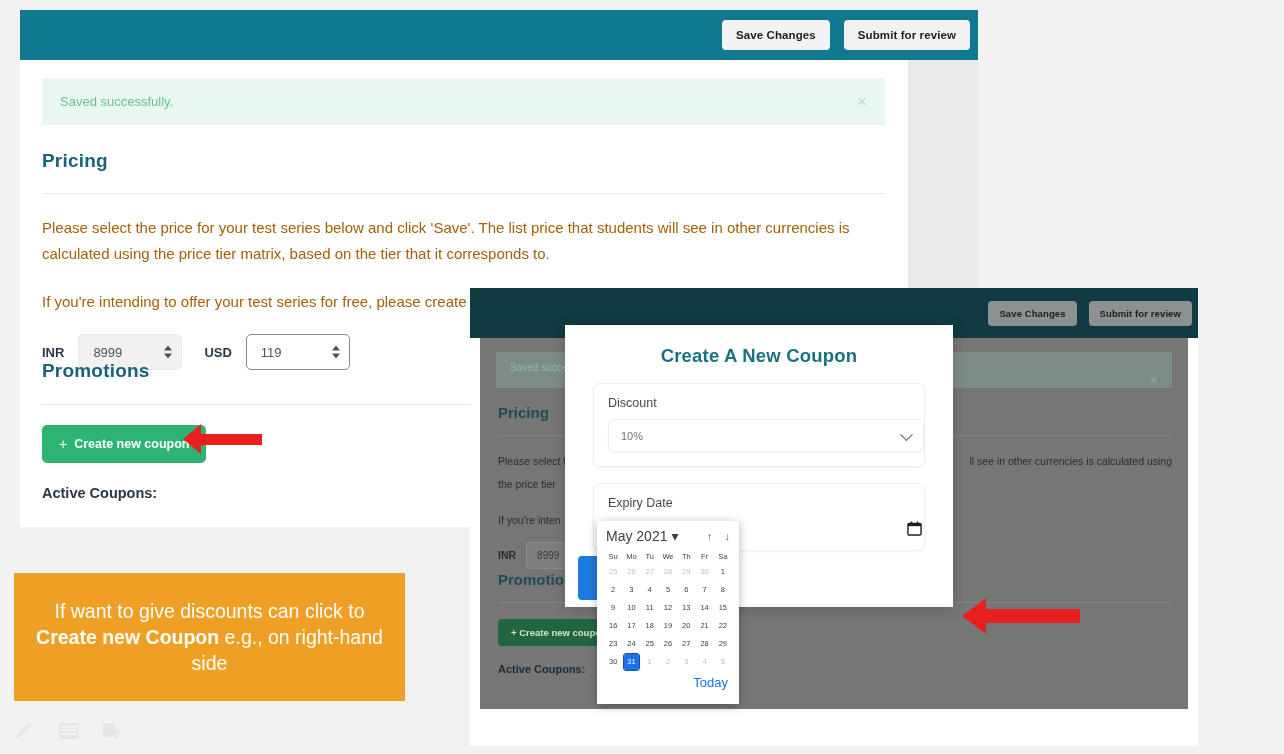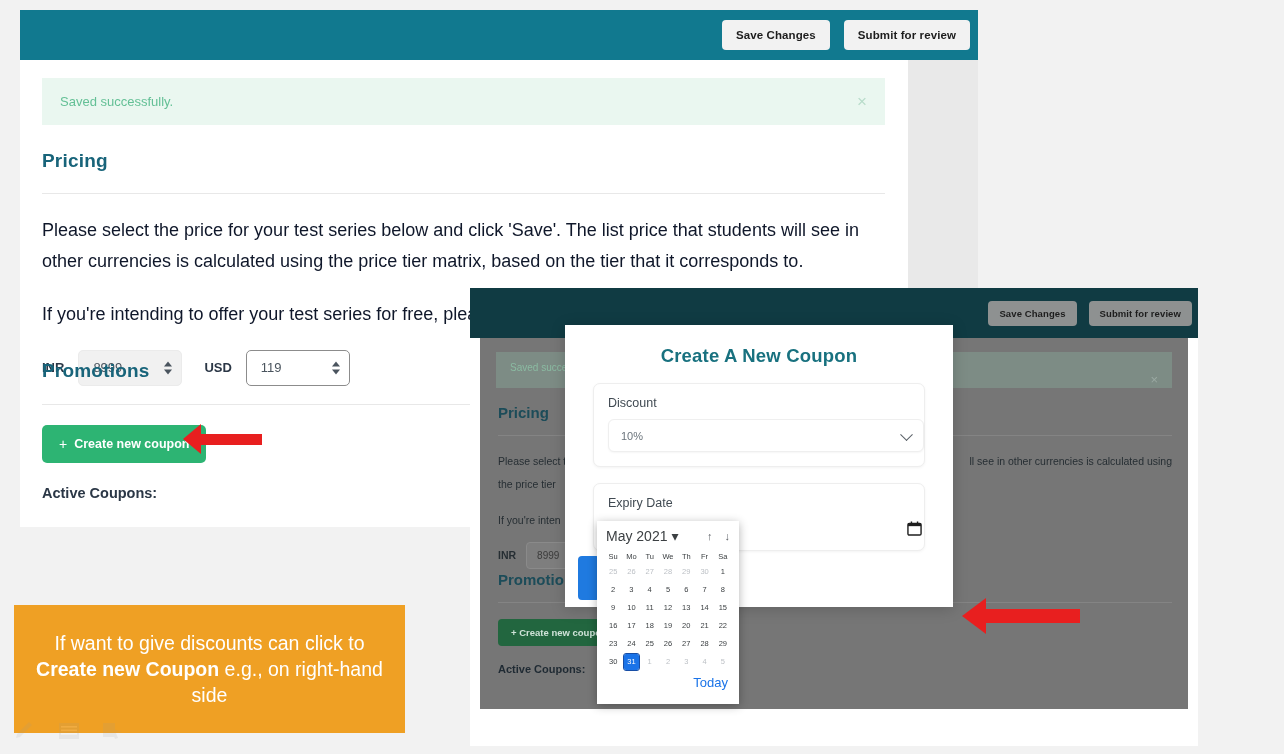--- a/index.html
+++ b/index.html
@@ -40,21 +40,21 @@
     padding: 0 18px; justify-content: space-between;
   }
   .alert-text { color: #64c096; font-size: 13px; }
   .alert-x { color: #b8dcca; font-size: 17px; cursor: pointer; line-height: 1; }
 
   .sec-title {
     color: #18647a; font-size: 19px; font-weight: 700; letter-spacing: .2px;
   }
   .rule { height: 1px; background: #e8e8e8; }
 
-  .body-para { color: #0f172a; font-size: 18px; line-height: 1.72; }
+  .body-para { color: #a16207; font-size: 15px; line-height: 1.72; }
 
   .price-row { display: flex; align-items: center; gap: 14px; }
   .cur-label { color: #2b3746; font-size: 13px; font-weight: 700; }
   .spin {
     position: relative; display: flex; align-items: center;
     height: 36px; border-radius: 5px; padding: 0 26px 0 14px;
     font-size: 13px; color: #4a545e;
   }
   .spin.grey { background: #f1f1f1; border: 1px solid #ebebeb; width: 104px; }
   .spin.white { background: #fff; border: 1px solid #8c8c8c; width: 104px; }
@@ -81,21 +81,21 @@
   .arrow-red { position: absolute; }
   .arrow-red .shaft { position: absolute; background: #e81f1f; }
   .arrow-red .head {
     position: absolute; width: 0; height: 0;
     border-top: 15px solid transparent; border-bottom: 15px solid transparent;
     border-right: 18px solid #e81f1f;
   }
 
   
   .caption {
-    position: absolute; left: 14px; top: 605px; width: 391px; height: 128px;
+    position: absolute; left: 14px; top: 573px; width: 391px; height: 128px;
     background: #efa024; color: #fff;
     display: flex; align-items: center; justify-content: flex-start; text-align: center;
     font-size: 19.5px; line-height: 1.35; padding: 15px 14px;
   }
   .caption b { font-weight: 700; }
 
   
   .mini-icons { position: absolute; left: 14px; top: 722px; display: flex; gap: 22px; align-items: center; }
   .mini-icons svg { opacity: .13; }
 

